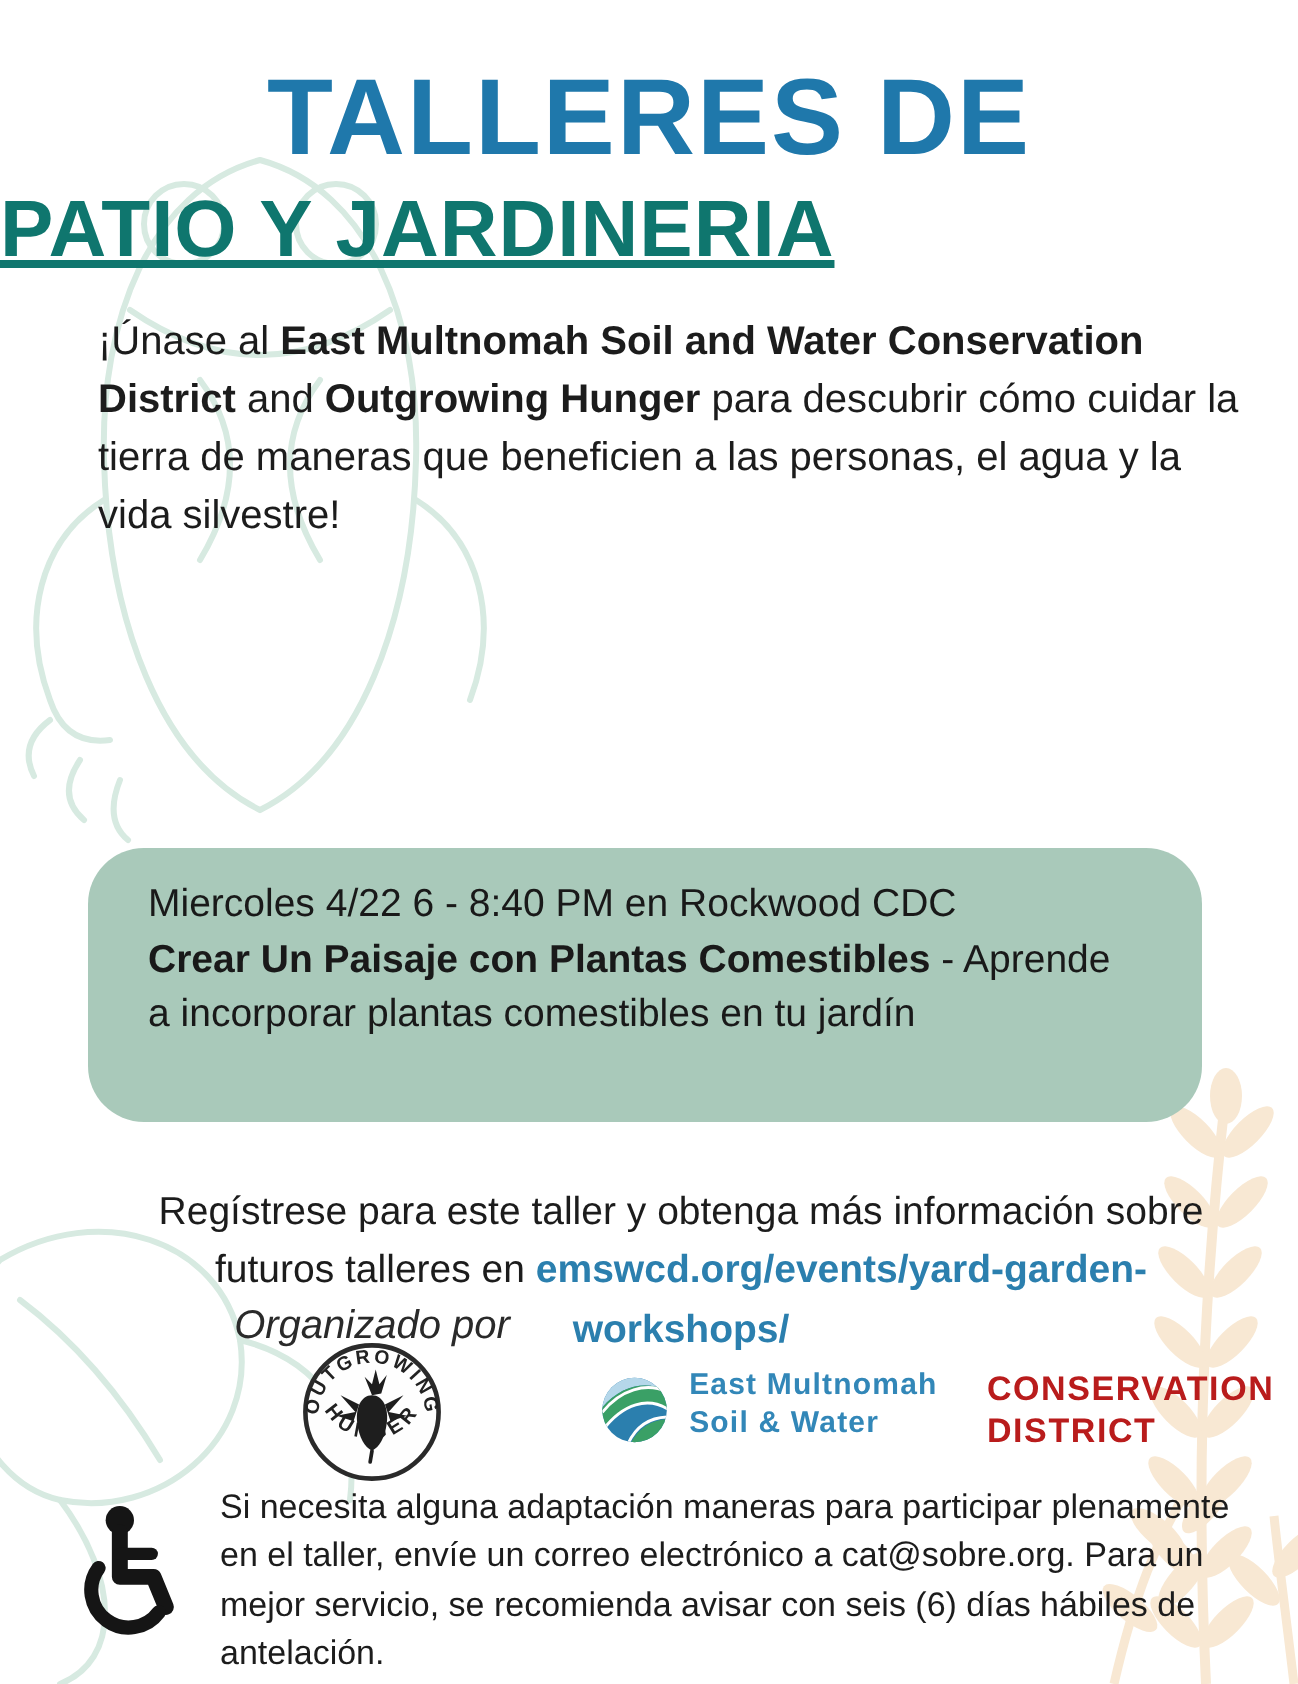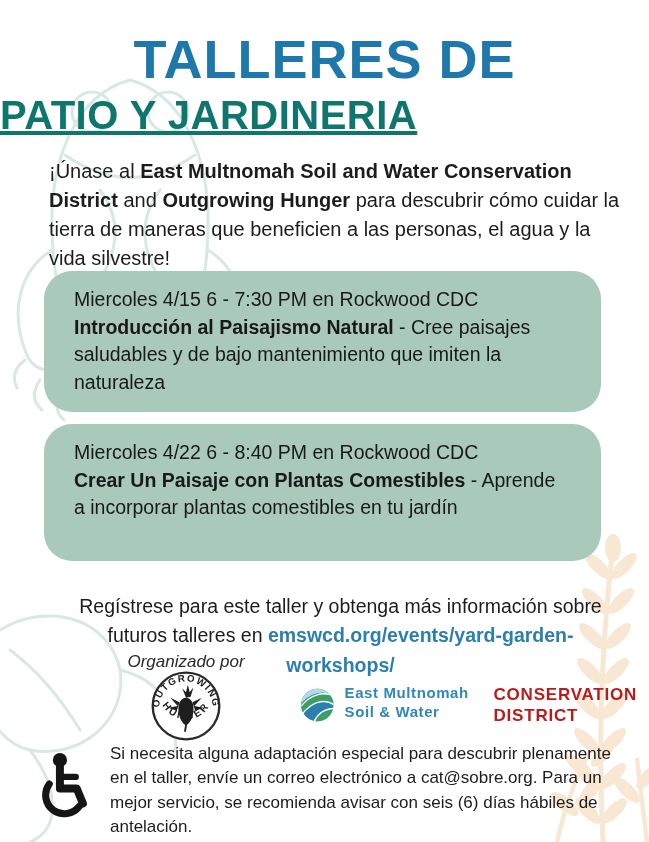--- a/index.html
+++ b/index.html
@@ -29,21 +29,21 @@
   .card-1{top:271px;min-height:137px;}
   .card-2{top:424px;min-height:137px;}
   .card p{margin:0;}
   .register{
     position:absolute;top:576px;left:44px;width:561px;margin:16px;text-align:center;
     font-size:19.5px;line-height:1.5;color:#1c1c1c;z-index:1;
   }
   .register .link{color:#2b7fae;font-weight:bold;cursor:pointer;}
   .organized-label{
     position:absolute;top:652px;left:96px;width:180px;text-align:center;margin:0;
-    font-style:italic;font-size:17px;color:#2a2a2a;z-index:1;
+    font-style:italic;font-size:20px;color:#2a2a2a;z-index:1;
   }
   .oh-logo{position:absolute;top:669px;left:149px;width:74px;height:74px;z-index:1;}
   .emswcd{position:absolute;top:679px;left:300px;display:flex;align-items:center;gap:10px;z-index:1;}
   .emswcd-text{display:flex;justify-content:center;}
   .emswcd-line1{font-size:15px;font-weight:bold;letter-spacing:0.6px;color:#3287b8;line-height:1.25;}
   .emswcd-line2{font-size:17px;font-weight:800;letter-spacing:0.8px;color:#b91c1c;line-height:1.25;}
   .access-icon{position:absolute;top:750px;left:36px;width:62px;height:68px;z-index:1;}
   .access-text{
     position:absolute;top:742px;left:110px;width:505px;margin:0;
     font-size:17px;line-height:1.43;color:#1c1c1c;z-index:1;
@@ -106,26 +106,20 @@
     </g>
   </svg>
 
   <h1 class="title">TALLERES DE</h1>
   <h2 class="subtitle">PATIO Y JARDINERIA</h2>
 
   <p class="intro">
     <span>¡Únase al </span><b>East Multnomah Soil and Water Conservation District</b><span> and </span><b>Outgrowing Hunger</b><span> para descubrir cómo cuidar la tierra de maneras que beneficien a las personas, el agua y la vida silvestre!</span>
   </p>
 
-  <div class="card card-1">
-    <p>
-      <span>Miercoles 4/15 6 - 7:30 PM en Rockwood CDC</span><br>
-      <b>Introducción al Paisajismo Natural</b><span> - </span><span>Cree paisajes saludables y de bajo mantenimiento que imiten la naturaleza</span>
-    </p>
-  </div>
 
   <div class="card card-2">
     <p>
       <span>Miercoles 4/22 6 - 8:40 PM en Rockwood CDC</span><br>
       <b>Crear Un Paisaje con Plantas Comestibles</b><span> - </span><span>Aprende a incorporar plantas comestibles en tu jardín</span>
     </p>
   </div>
 
   <p class="register">
     <span>Regístrese para este taller y obtenga más información sobre futuros talleres en </span><span class="link">emswcd.org/events/yard-garden-workshops/</span>
@@ -173,16 +167,16 @@
     </div>
   </div>
 
   <svg class="access-icon" viewBox="0 0 70 72">
     <circle cx="27" cy="9" r="8" fill="#151515"></circle>
     <path d="M27,16 L27,41 L46,41 L53,58" fill="none" stroke="#151515" stroke-width="9" stroke-linecap="round" stroke-linejoin="round"></path>
     <path d="M27,28 L45,28" fill="none" stroke="#151515" stroke-width="7" stroke-linecap="round"></path>
     <path d="M15,36 A20.5,20.5 0 1 0 49,61" fill="none" stroke="#151515" stroke-width="8" stroke-linecap="round"></path>
   </svg>
   <p class="access-text">
-    <span>Si necesita alguna adaptación especial para descubrir plenamente en el taller, envíe un correo electrónico a </span><span>cat@sobre.org</span><span>. Para un mejor servicio, se recomienda avisar con seis (6) días hábiles de antelación.</span>
+    <span>Si necesita alguna adaptación maneras para participar plenamente en el taller, envíe un correo electrónico a </span><span>cat@sobre.org</span><span>. Para un mejor servicio, se recomienda avisar con seis (6) días hábiles de antelación.</span>
   </p>
 
 </div>
 
 </body></html>

